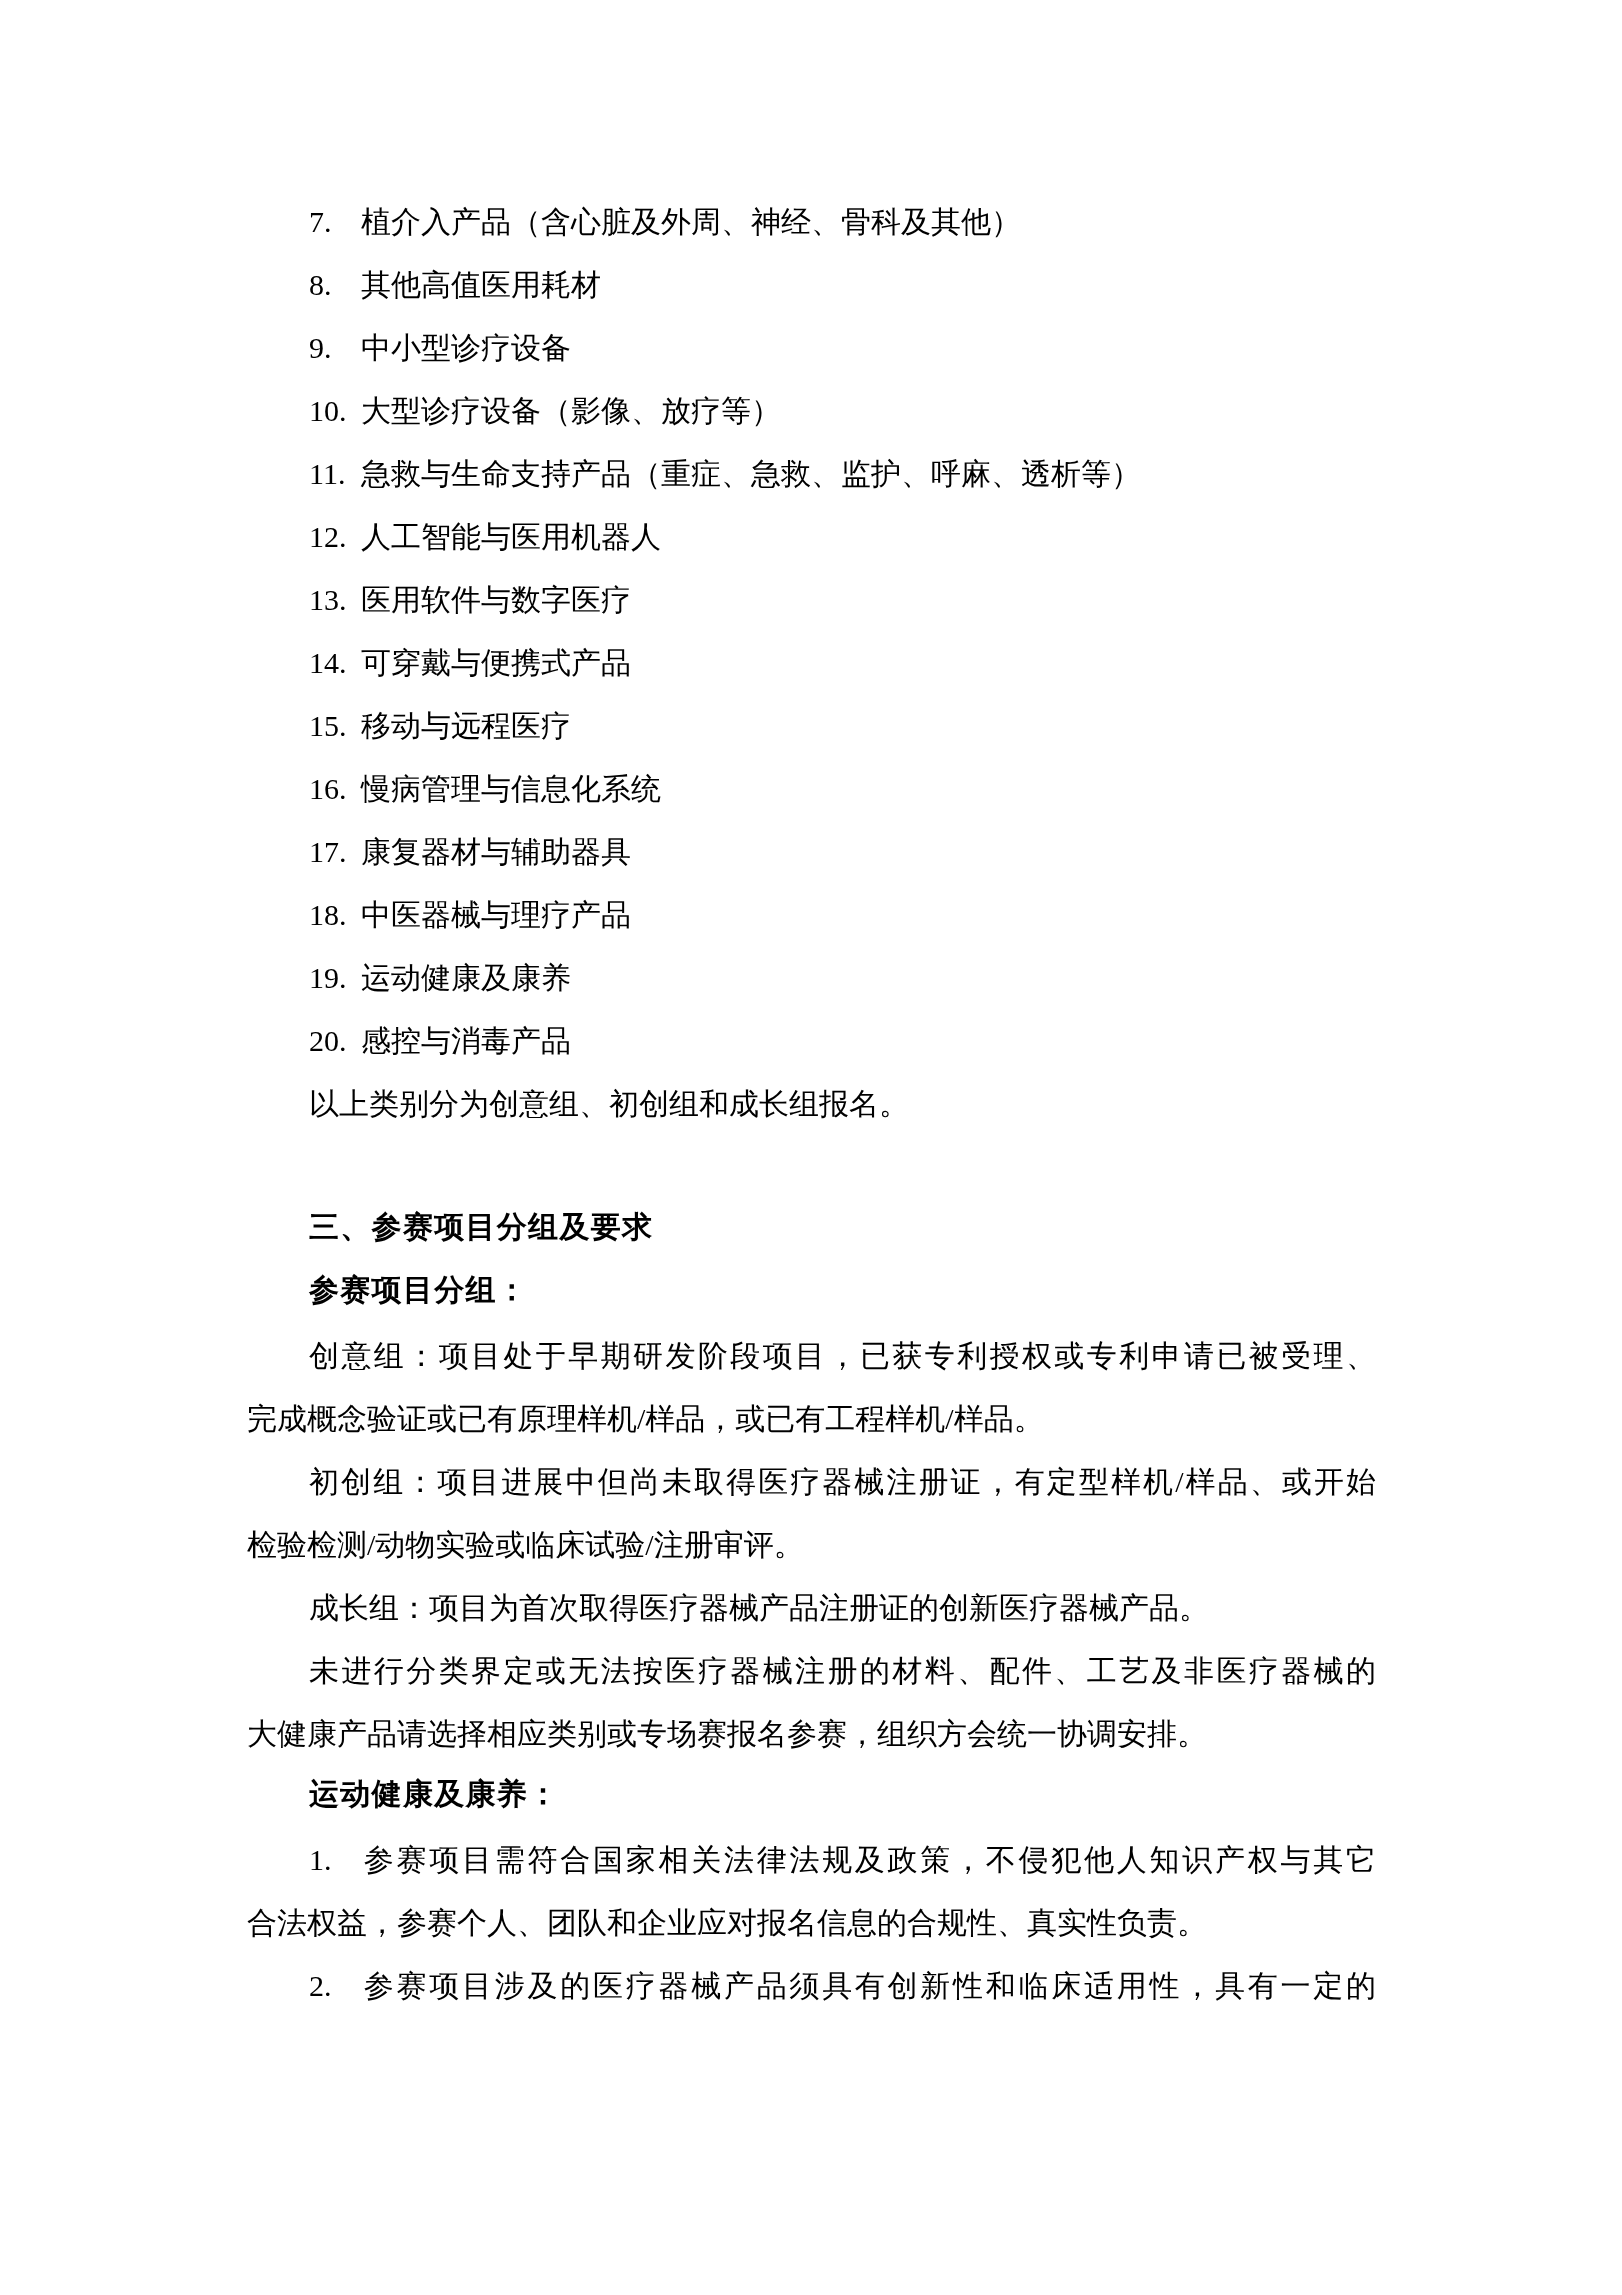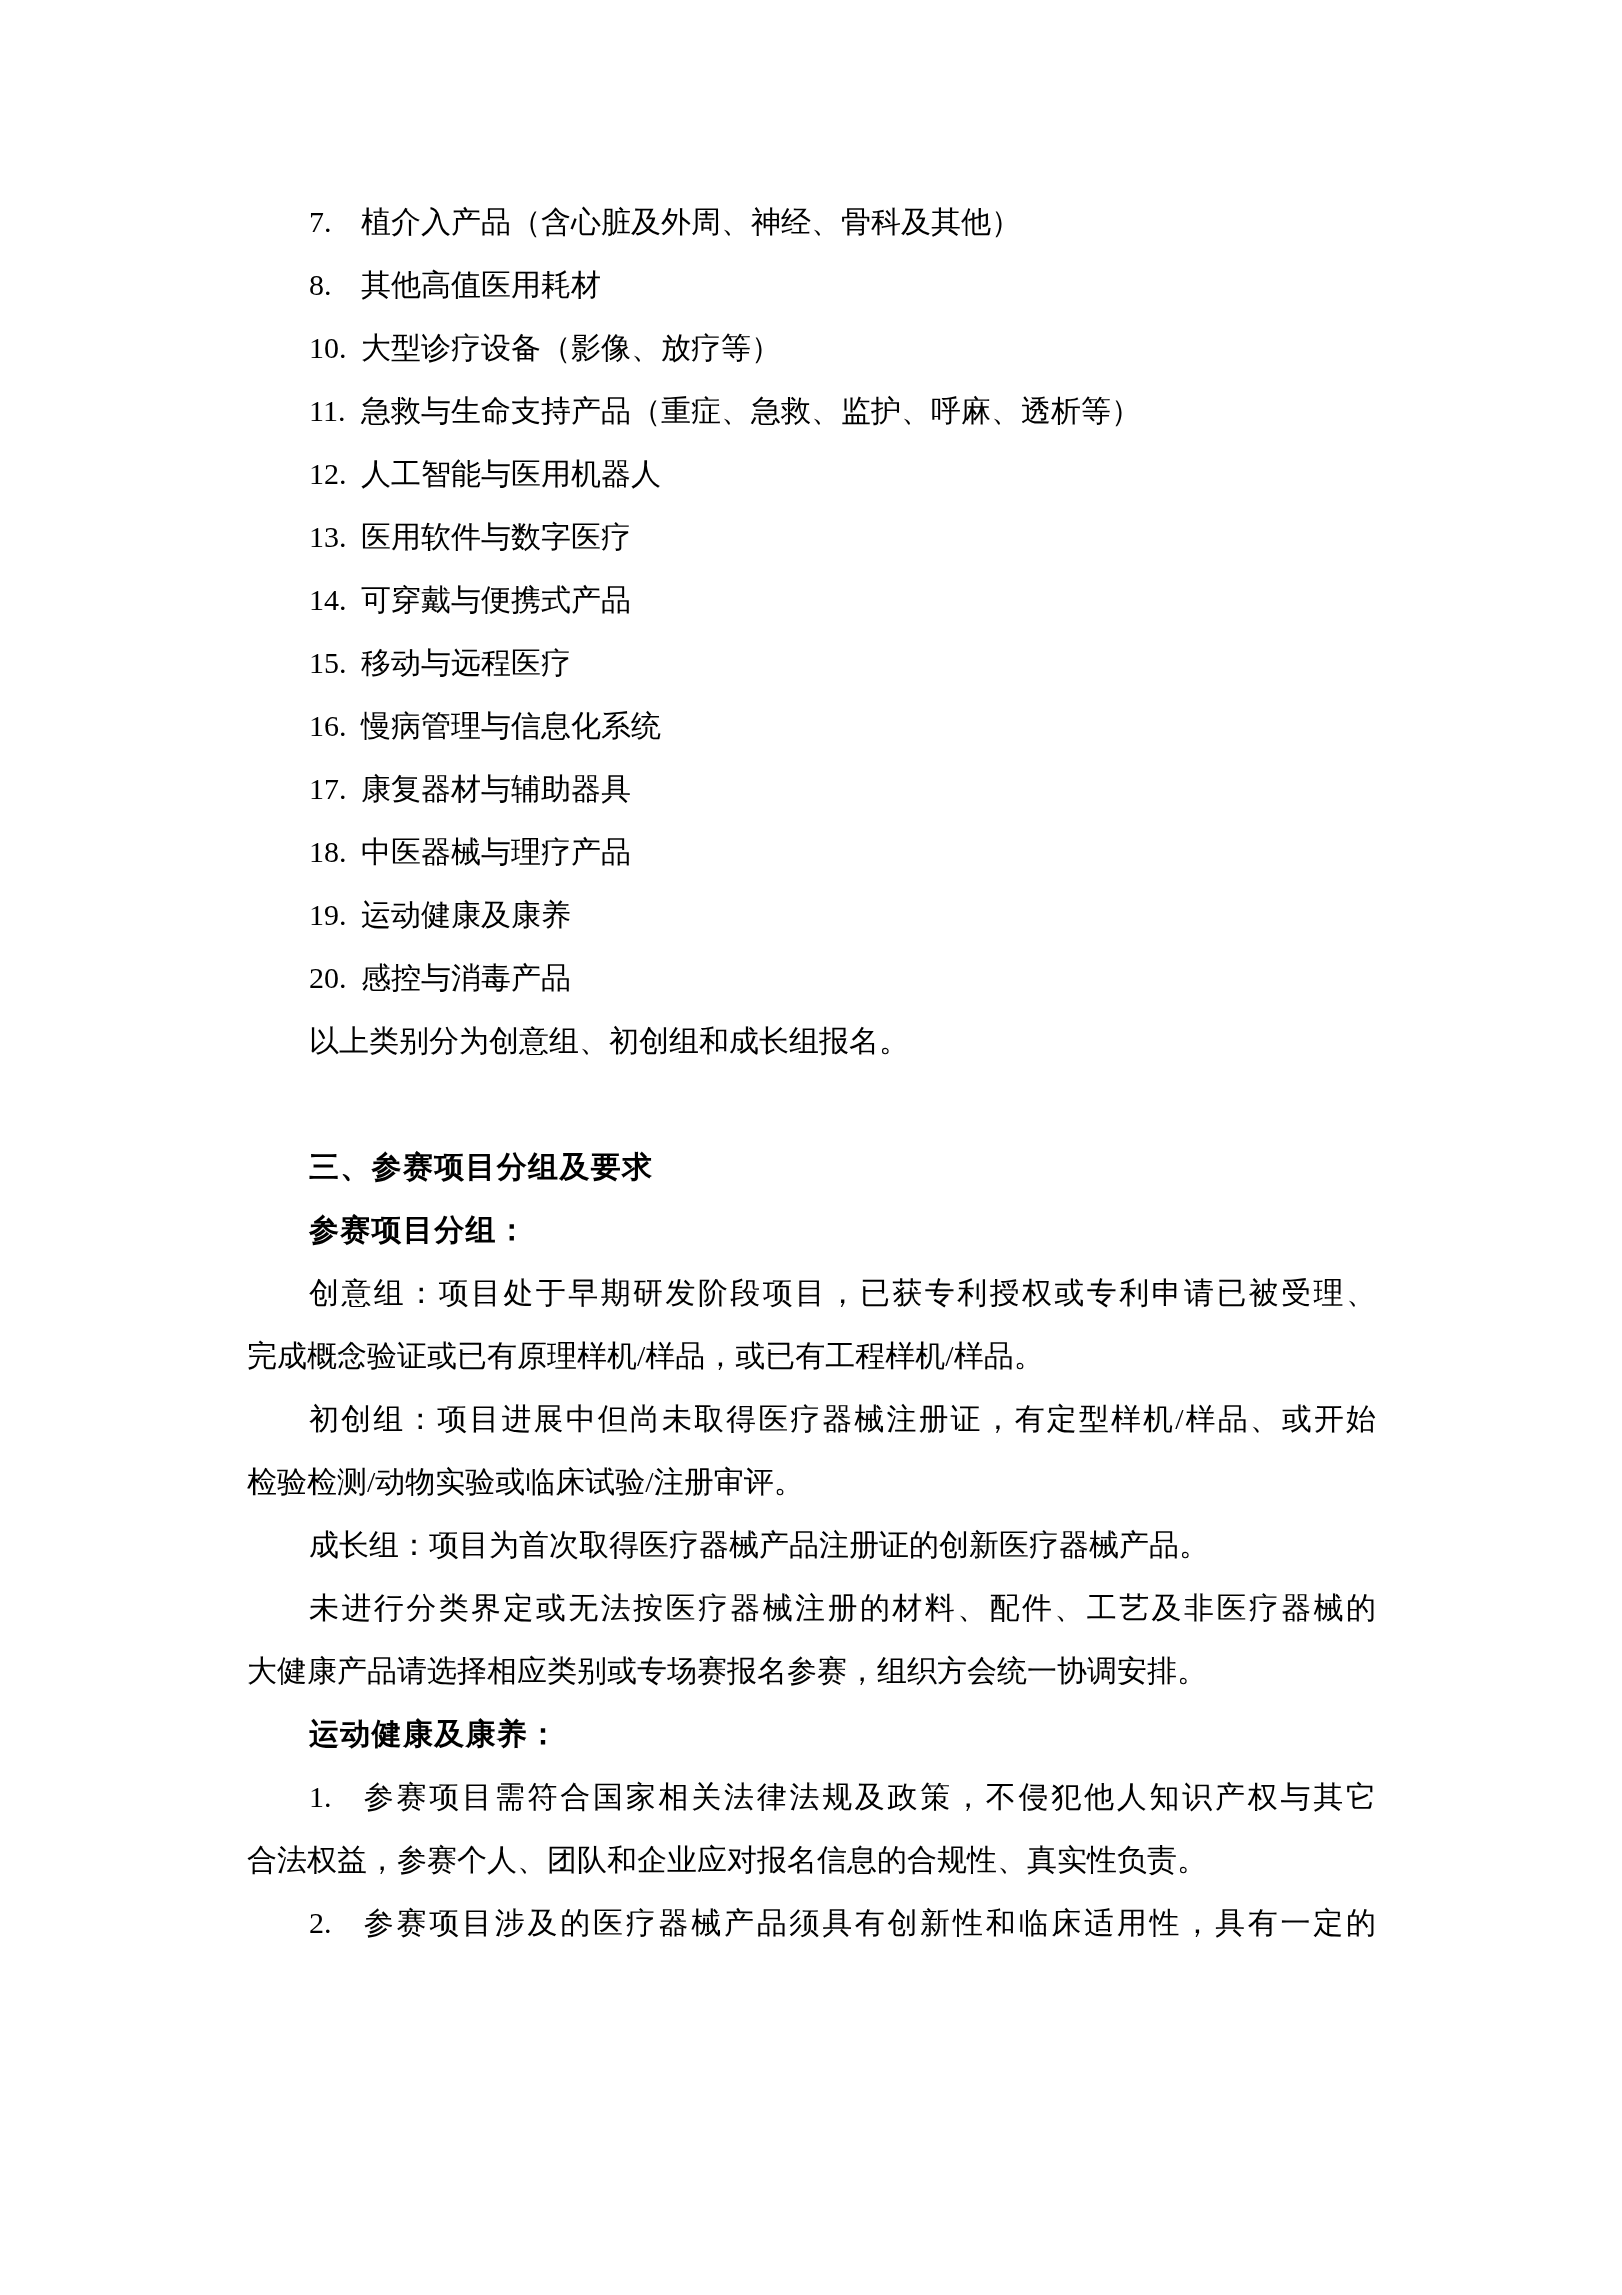--- a/index.html
+++ b/index.html
@@ -36,21 +36,21 @@
   .full {
     text-align: justify;
     text-align-last: justify;
   }
   .num {
     display: inline-block;
     width: 52px;
   }
   .bold-heading {
     font-weight: 700;
-    font-family: Liberation Sans, sans-serif;
+    font-family: Liberation Mono, monospace;
     letter-spacing: 1.3px;
   }
   .blank-line {
     height: 63px;
   }
   .footer {
     position: absolute;
     top: 2051px;
     left: 0;
     width: 100%;
@@ -60,20 +60,21 @@
   }
 </style>
 </head>
 <body>
 
 <div class="page">
   <div class="content">
 
     <div class="line indent"><span class="num">7.</span><span>植介入产品（含心脏及外周、神经、骨科及其他）</span></div>
     <div class="line indent"><span class="num">8.</span><span>其他高值医用耗材</span></div>
+    <div class="line indent"><span class="num">9.</span><span>中小型诊疗设备</span></div>
     <div class="line indent"><span class="num">10.</span><span>大型诊疗设备（影像、放疗等）</span></div>
     <div class="line indent"><span class="num">11.</span><span>急救与生命支持产品（重症、急救、监护、呼麻、透析等）</span></div>
     <div class="line indent"><span class="num">12.</span><span>人工智能与医用机器人</span></div>
     <div class="line indent"><span class="num">13.</span><span>医用软件与数字医疗</span></div>
     <div class="line indent"><span class="num">14.</span><span>可穿戴与便携式产品</span></div>
     <div class="line indent"><span class="num">15.</span><span>移动与远程医疗</span></div>
     <div class="line indent"><span class="num">16.</span><span>慢病管理与信息化系统</span></div>
     <div class="line indent"><span class="num">17.</span><span>康复器材与辅助器具</span></div>
     <div class="line indent"><span class="num">18.</span><span>中医器械与理疗产品</span></div>
     <div class="line indent"><span class="num">19.</span><span>运动健康及康养</span></div>

